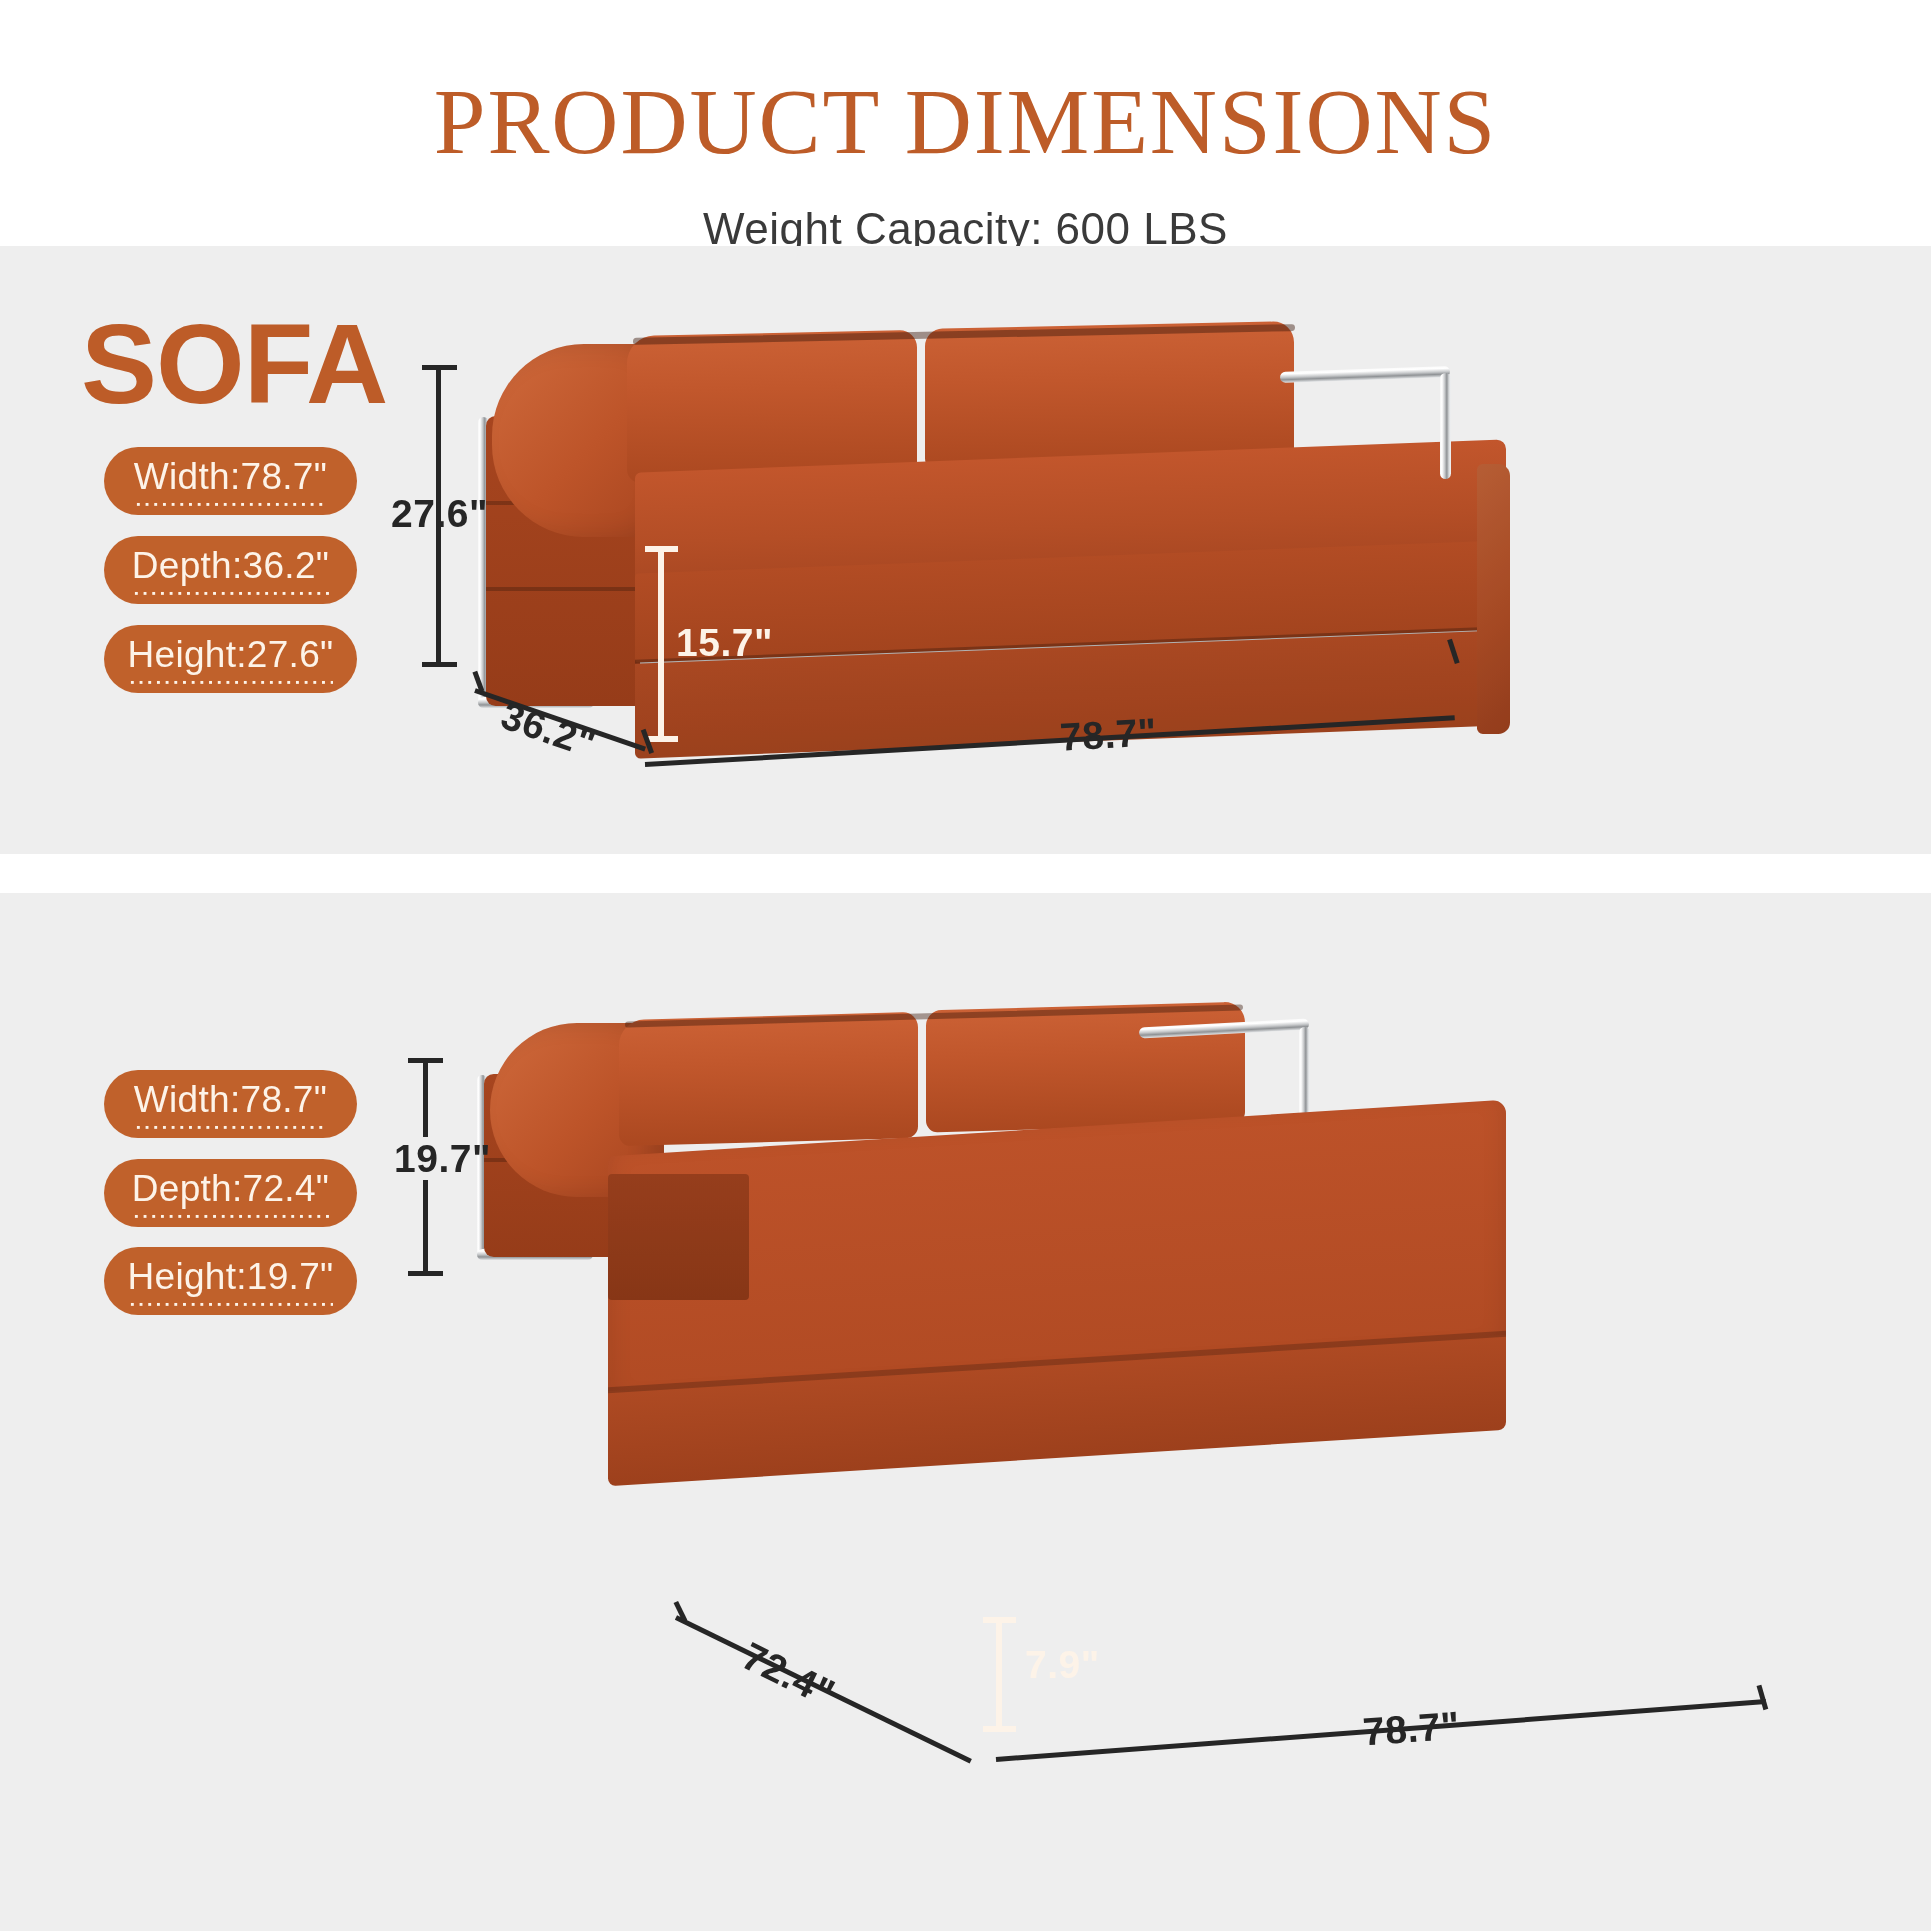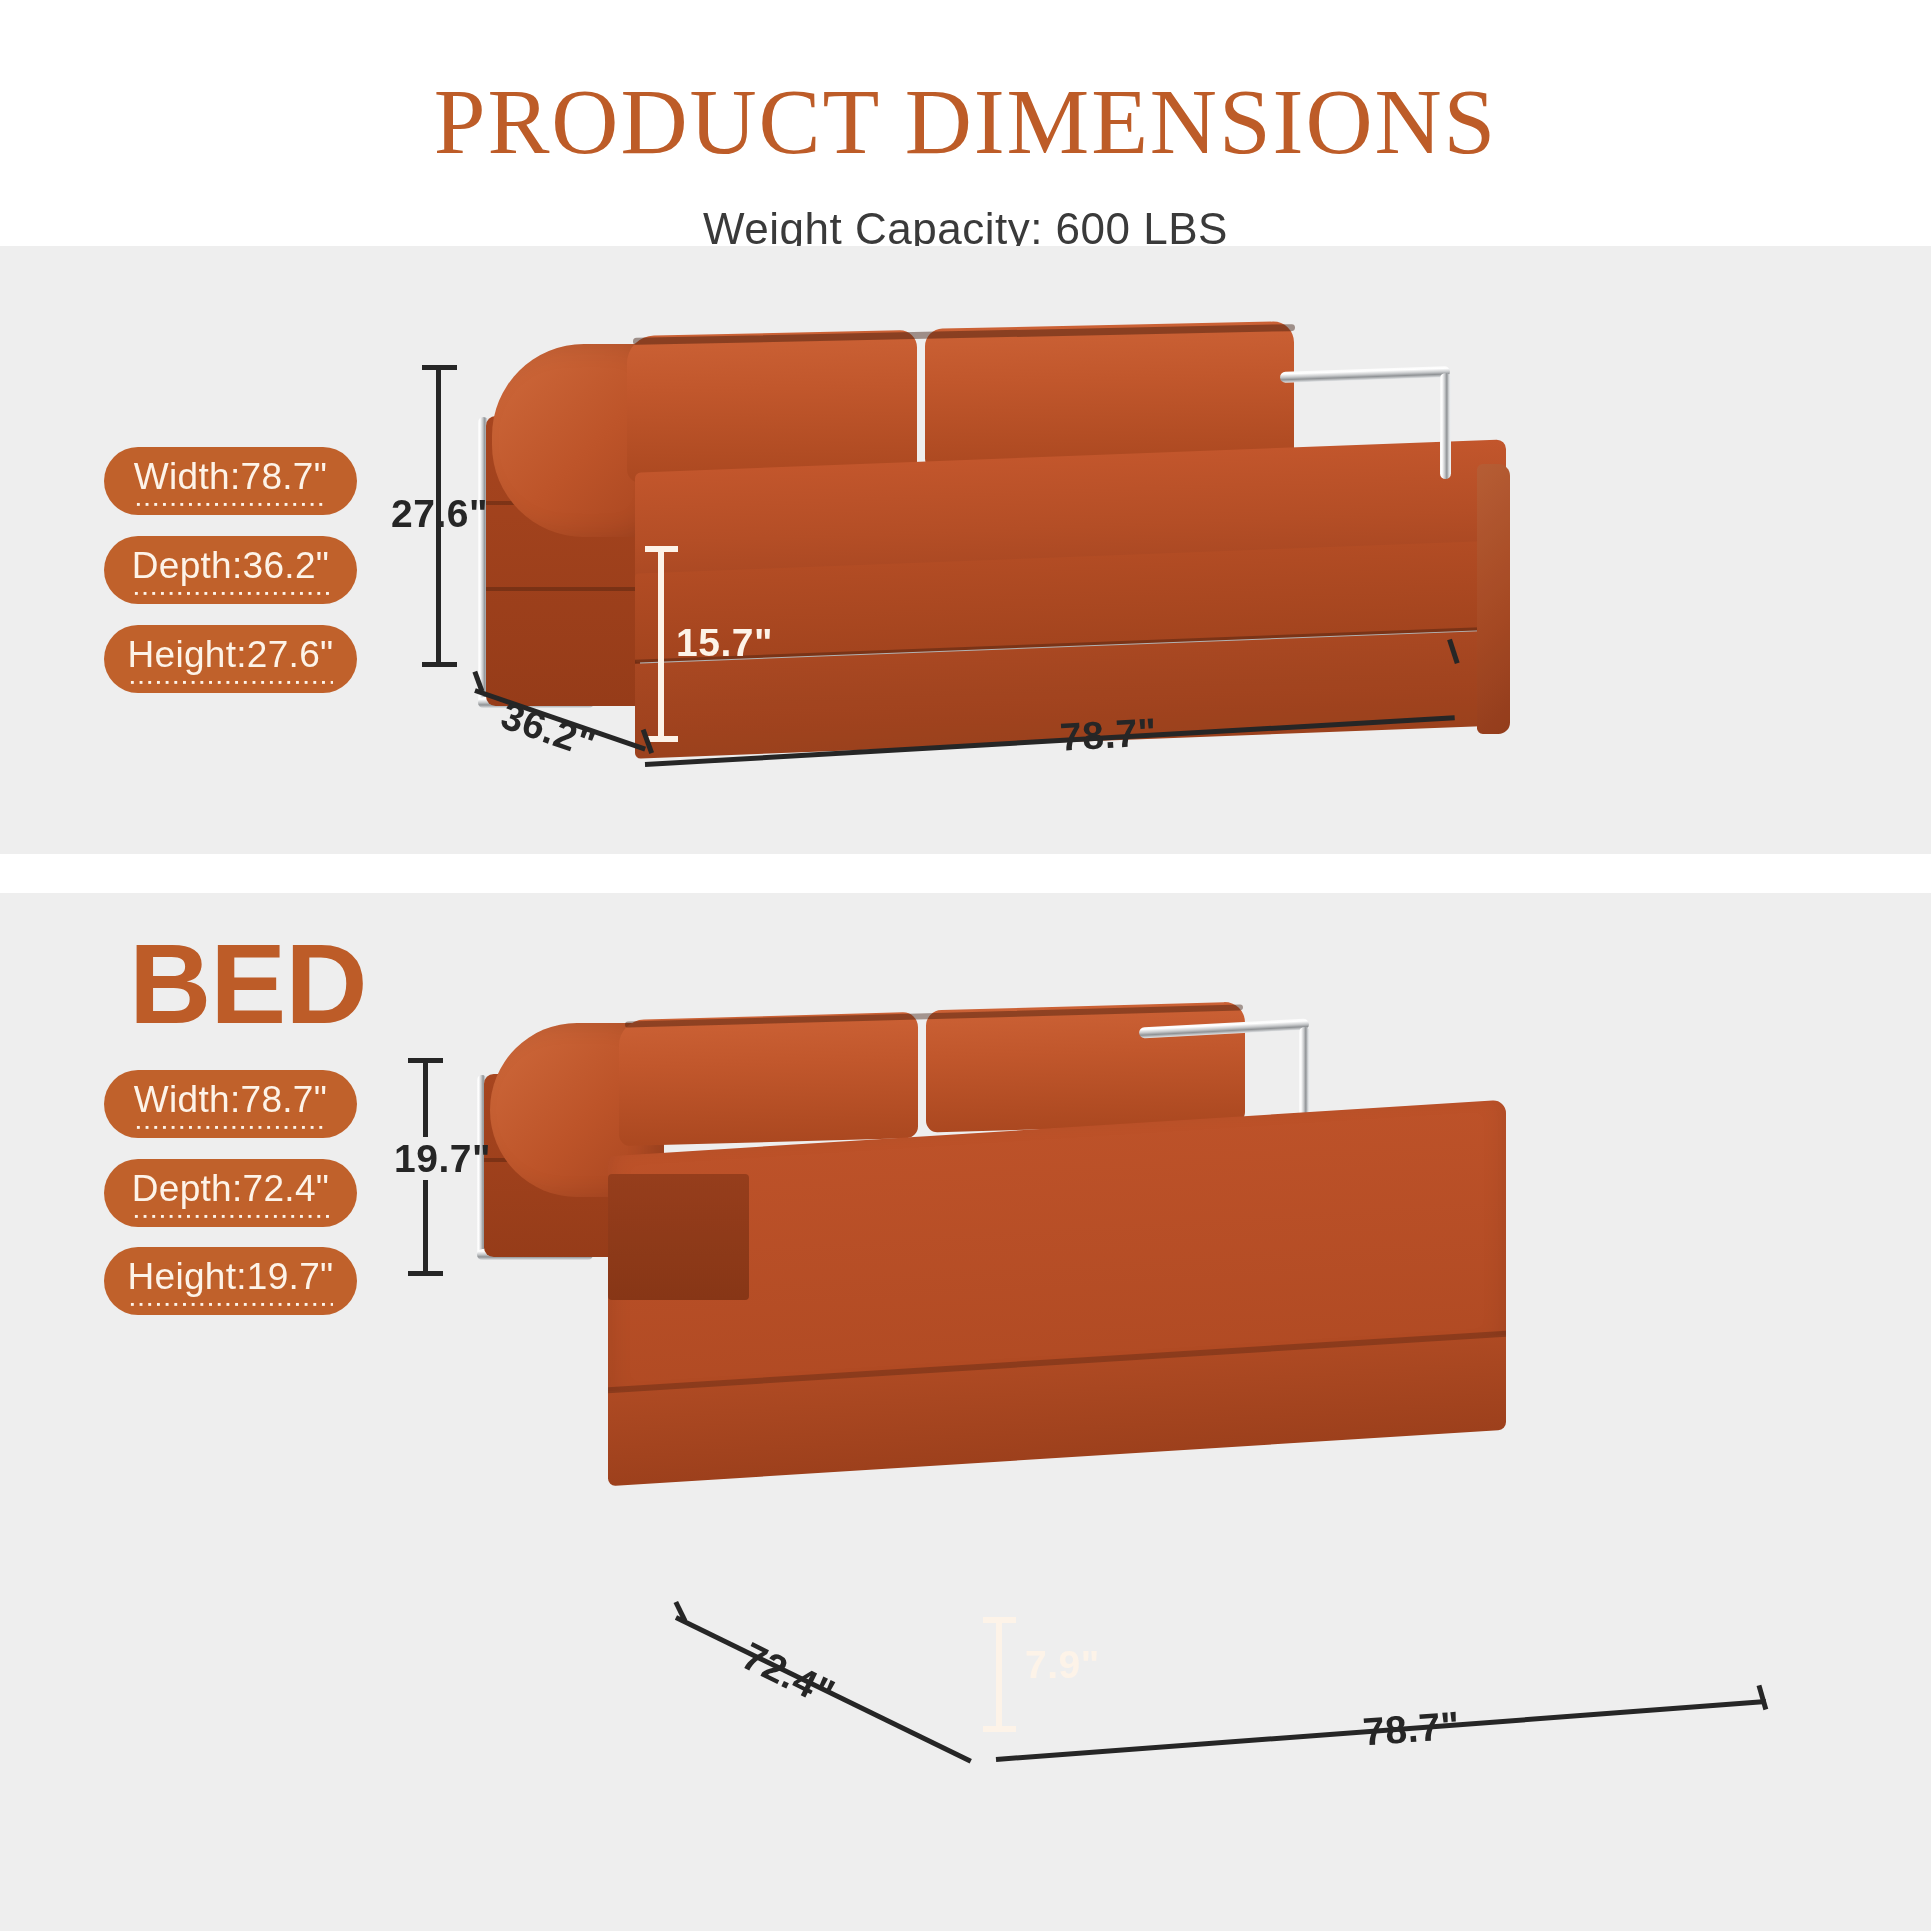--- a/index.html
+++ b/index.html
@@ -140,20 +140,21 @@
 
   <div class="dim-line" style="left:475px; top:688px; width:180px; height:4.8px; transform:rotate(19deg);"></div>
   <div class="dim-cap" style="left:468px; top:679px; width:21px; transform:rotate(70deg);"></div>
   <div class="dim-cap" style="left:635px; top:739px; width:25px; transform:rotate(70deg);"></div>
   <div class="dim-txt" style="left:500px; top:708px; transform:rotate(19deg);">36.2"</div>
 
   <div class="dim-line" style="left:645px; top:762px; width:811px; height:4.8px; transform:rotate(-3.3deg);"></div>
   <div class="dim-cap" style="left:1441px; top:649px; width:25px; transform:rotate(72deg);"></div>
   <div class="dim-txt" style="left:1060px; top:713px; transform:rotate(-3.3deg);">78.7"</div>
 
+  <div class="sec-label" style="left:81px; top:307px;">SOFA</div>
   <div class="pill" style="left:104px; top:447px; width:253px;">
     <span class="pill-text">Width:78.7"</span>
   </div>
   <div class="pill" style="left:104px; top:536px; width:253px;">
     <span class="pill-text">Depth:36.2"</span>
   </div>
   <div class="pill" style="left:104px; top:625px; width:253px;">
     <span class="pill-text">Height:27.6"</span>
   </div>
 
@@ -204,21 +205,20 @@
   <div class="dim-txt dim-txt-w" style="left:1025px; top:1643px;">7.9"</div>
 
   <div class="dim-line" style="left:676px; top:1615px; width:328px; height:4.8px; transform:rotate(26deg);"></div>
   <div class="dim-cap" style="left:670px; top:1609px; width:21px; transform:rotate(64deg);"></div>
   <div class="dim-txt" style="left:740px; top:1653px; transform:rotate(26deg);">72.4"</div>
 
   <div class="dim-line" style="left:996px; top:1757px; width:772px; height:4.8px; transform:rotate(-4.3deg);"></div>
   <div class="dim-cap" style="left:1750px; top:1695px; width:25px; transform:rotate(74deg);"></div>
   <div class="dim-txt" style="left:1363px; top:1707px; transform:rotate(-4.3deg);">78.7"</div>
 
-  <div class="sec-label" style="left:129px; top:927px;">BED</div>
   <div class="pill" style="left:104px; top:1070px; width:253px;">
     <span class="pill-text">Width:78.7"</span>
   </div>
   <div class="pill" style="left:104px; top:1159px; width:253px;">
     <span class="pill-text">Depth:72.4"</span>
   </div>
   <div class="pill" style="left:104px; top:1247px; width:253px;">
     <span class="pill-text">Height:19.7"</span>
   </div>
 

